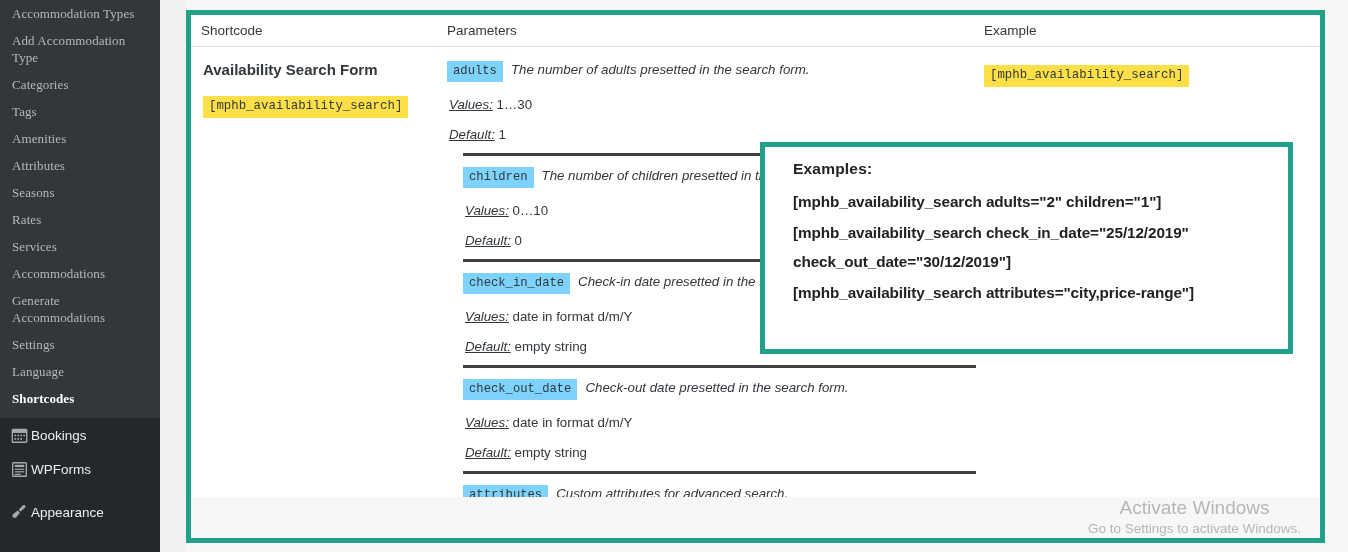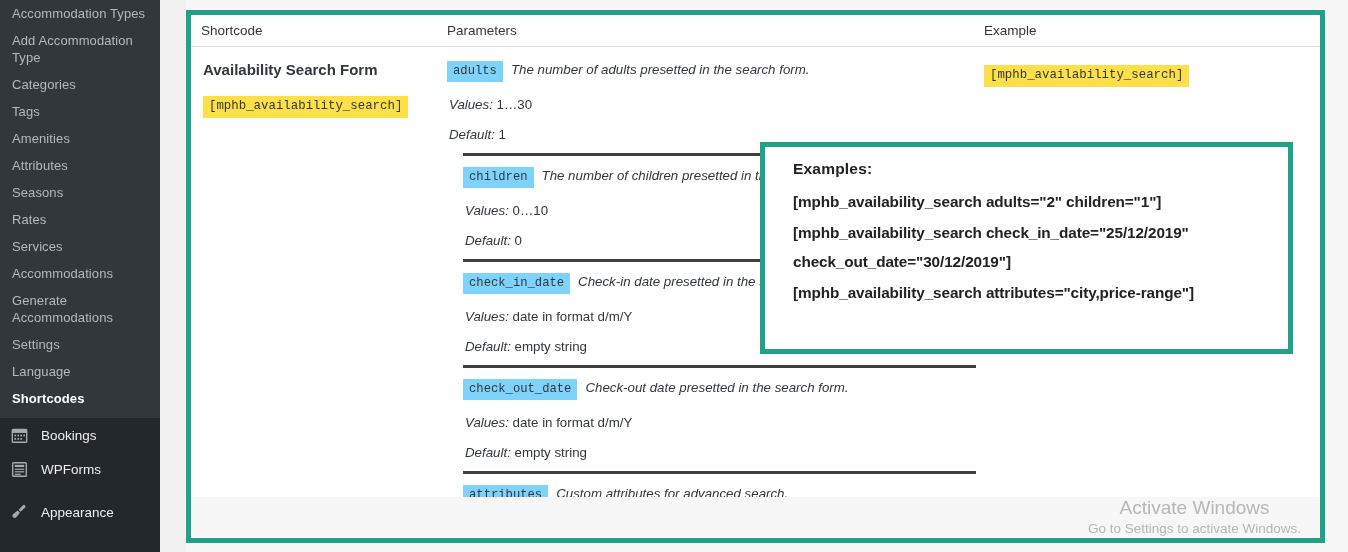--- a/index.html
+++ b/index.html
@@ -23,26 +23,27 @@
     padding: 0 0 6px 0;
   }
   .sub-item {
     display: block;
     color: #b4b9be;
     font-size: 13px;
     line-height: 17px;
     padding: 5px 12px 5px 12px;
     text-decoration: none;
     letter-spacing: .1px;
+    font-family: Liberation Serif, serif;
   }
   .sub-item.current { color: #fff; font-weight: 700; }
 
   .top-item {
     display: flex; align-items: center;
-    gap: 12px;
+    gap: 2px;
     color: #eee;
     font-size: 13.5px;
     line-height: 17px;
     padding: 7px 10px 7px 9px;
     text-decoration: none;
   }
   .top-item .ico {
     width: 20px; height: 20px;
     display: inline-flex; align-items: center; justify-content: center;
     flex: 0 0 20px;
@@ -152,21 +153,21 @@
     font-style: italic;
     font-size: 13.3px;
     color: #32373c;
   }
   .param-line {
     font-size: 13.3px;
     color: #32373c;
     margin-top: 15px;
     padding-left: 2px;
   }
-  .param-line i { font-style: italic; }
+  .param-line i { font-style: italic; text-decoration: underline; }
 
   .ex-code { margin-top: 3px; }
 
   
   #callout {
     position: absolute;
     left: 760px; top: 142px;
     width: 533px; height: 212px;
     background: #ffffff;
     border: 5px solid #21a08a;

